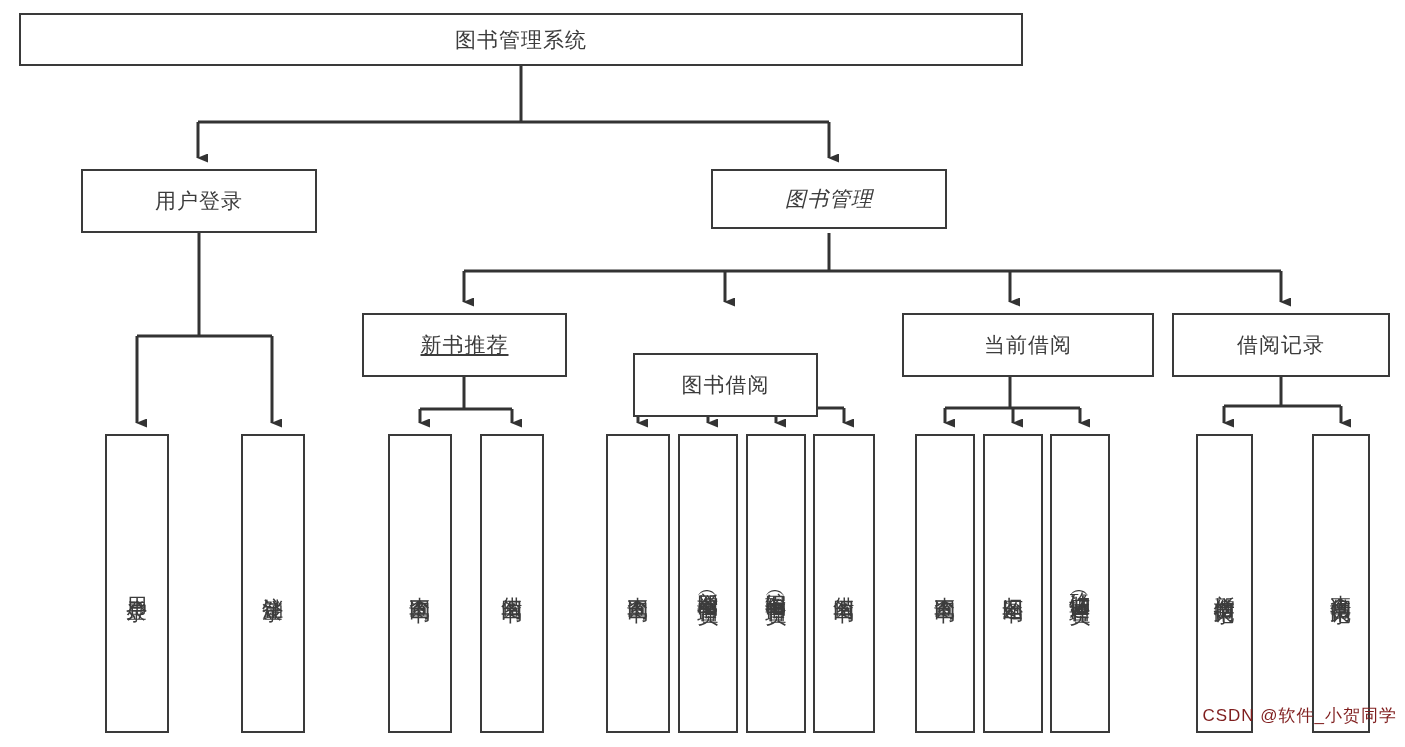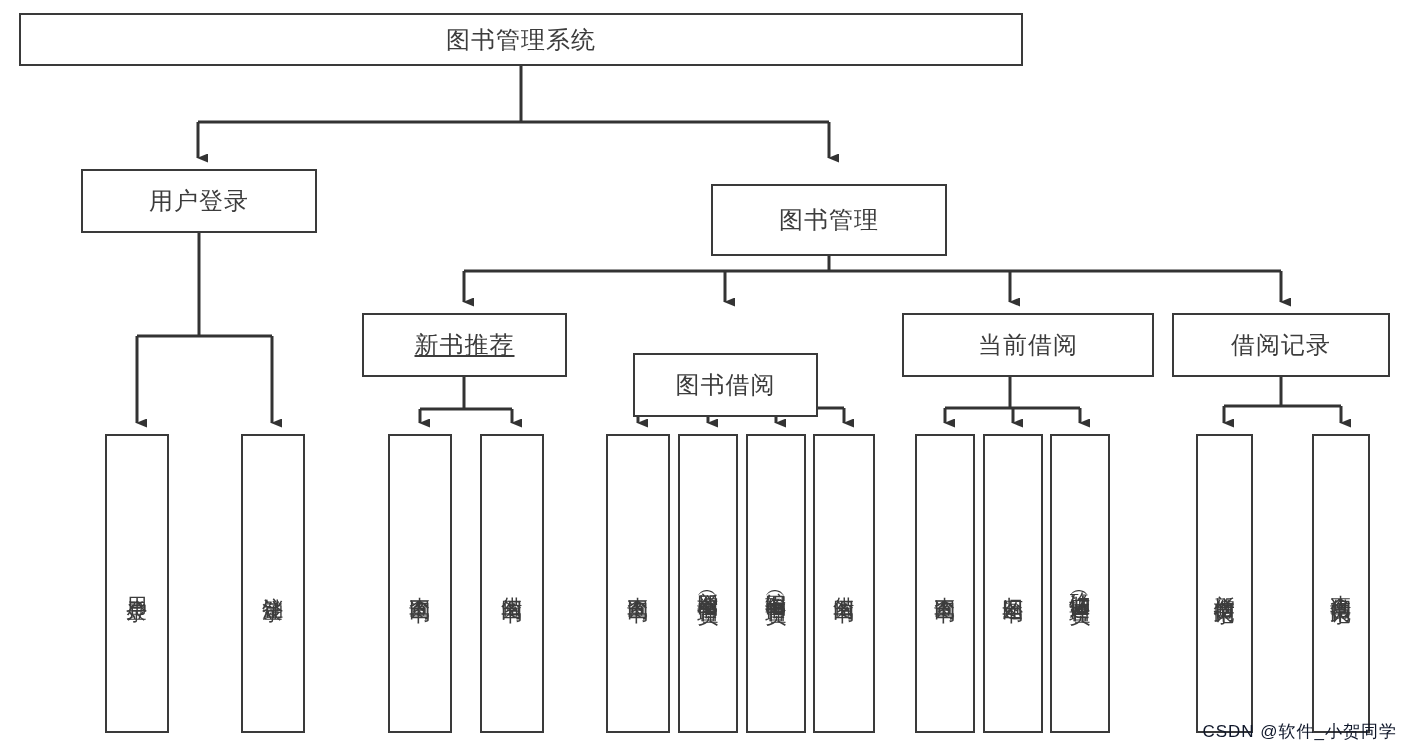--- a/index.html
+++ b/index.html
@@ -3,26 +3,26 @@
 <meta charset="utf-8">
 <style>
   html,body{margin:0;padding:0;background:#ffffff;}
   body{width:1405px;height:747px;overflow:hidden;
        font-family:"Liberation Sans","DejaVu Sans",sans-serif;}
   #stage{position:relative;width:1405px;height:747px;background:#fff;}
   #wires{position:absolute;left:0;top:0;width:1405px;height:747px;}
   .node{position:absolute;box-sizing:border-box;background:#ffffff;
         border:2px solid #3a3a3a;display:flex;align-items:center;
         justify-content:center;color:#3c3c3c;}
-  .node.h{font-size:24px;letter-spacing:1px;white-space:nowrap;}
+  .node.h{font-size:21px;letter-spacing:1px;white-space:nowrap;}
   .node.v{writing-mode:vertical-rl;text-orientation:upright;
           font-size:21px;line-height:1.32;letter-spacing:2px;
           padding:4px 0;text-align:center;}
-  #watermark{position:absolute;right:8px;bottom:4px;font-size:17px;
-             color:#0f172a;letter-spacing:1px;white-space:nowrap;
+  #watermark{position:absolute;right:8px;bottom:20px;font-size:17px;
+             color:#7f1d1d;letter-spacing:1px;white-space:nowrap;
              pointer-events:none;}
 </style>
 </head>
 <body>
 
 <div id="stage">
 
   <svg id="wires" viewBox="0 0 1405 747" xmlns="http://www.w3.org/2000/svg">
     <defs>
       <marker id="ah" markerWidth="9" markerHeight="11" refX="4.5" refY="10" orient="auto" markerUnits="userSpaceOnUse">
@@ -69,21 +69,21 @@
       <path d="M1281,377 L1281,406"></path>
       <path d="M1224,406 L1341,406"></path>
       <path d="M1224,406 L1224,423" marker-end="url(#ah)"></path>
       <path d="M1341,406 L1341,423" marker-end="url(#ah)"></path>
     </g>
   </svg>
 
   <div class="node h" style="left: 19px; top: 13px; width: 1004px; height: 53px;">图书管理系统</div>
 
   <div class="node h" style="left: 81px; top: 169px; width: 236px; height: 64px;">用户登录</div>
-  <div class="node h" style="left: 711px; top: 184px; width: 236px; height: 72px;">图书管理</div>
+  <div class="node h" style="left: 711px; top: 169px; width: 236px; height: 60px; font-style: italic;">图书管理</div>
 
   <div class="node h" style="left: 362px; top: 313px; width: 205px; height: 64px; text-decoration: underline;">新书推荐</div>
   <div class="node h" style="left: 633px; top: 313px; width: 185px; height: 64px; margin-top: 40px;">图书借阅</div>
   <div class="node h" style="left: 902px; top: 313px; width: 252px; height: 64px;">当前借阅</div>
   <div class="node h" style="left: 1172px; top: 313px; width: 218px; height: 64px;">借阅记录</div>
 
   <div class="node v" style="left: 105px; top: 434px; width: 64px; height: 299px;">用户登录</div>
   <div class="node v" style="left: 241px; top: 434px; width: 64px; height: 299px;">注销登录</div>
   <div class="node v" style="left: 388px; top: 434px; width: 64px; height: 299px;">查询图书</div>
   <div class="node v" style="left: 480px; top: 434px; width: 64px; height: 299px;">借阅图书</div>

